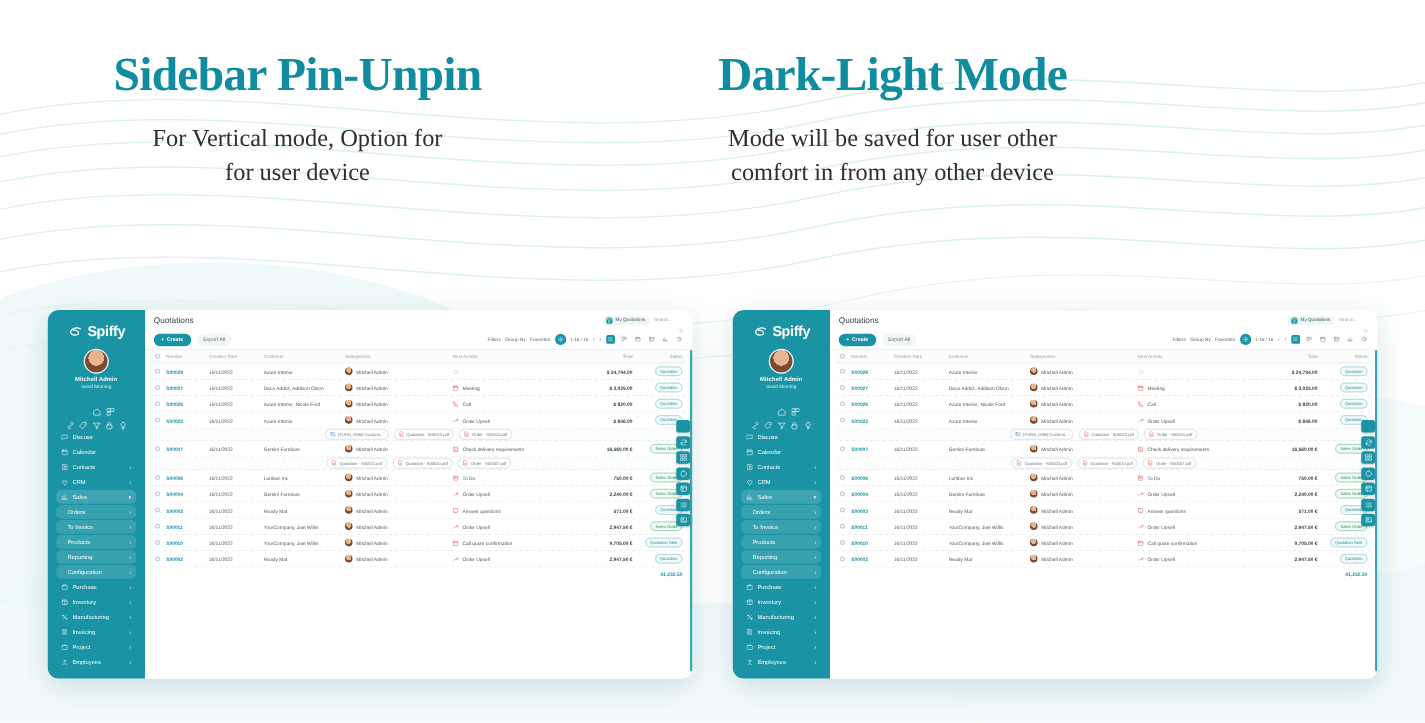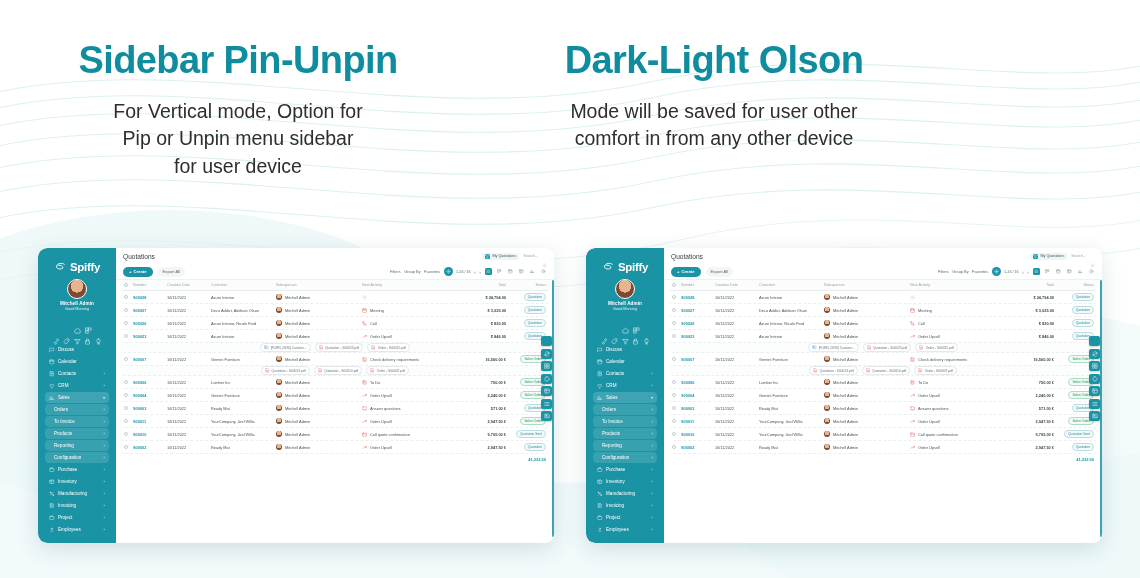--- a/index.html
+++ b/index.html
@@ -9,21 +9,21 @@
     font-family: "Liberation Sans", sans-serif;
     background: #ffffff;
     overflow: hidden;
   }
   #stage { position: relative; width: 1140px; height: 578px; background: #fdfefe; overflow: hidden; }
 
   
   .bg-waves { position: absolute; inset: 0; width: 1140px; height: 578px; z-index: 0; }
 
   
-  .headings { position: absolute; top: 40px; left: 0; width: 952px; display: flex; z-index: 3; }
+  .headings { position: absolute; top: 40px; left: 0; width: 952px; display: flex; z-index: 3; font-family: Liberation Serif, serif; }
   .head-col { width: 570px; text-align: center; padding: 0 30px; }
   .head-title {
     font-size: 38px; font-weight: bold; color: #0f8c9e;
     letter-spacing: -0.6px; line-height: 1.1; margin-bottom: 16px;
   }
   .head-sub { font-size: 19.5px; color: #2e2e2e; line-height: 1.42; }
 
   
   .window {
     position: absolute; top: 248px; height: 295px; z-index: 2;
@@ -33,21 +33,21 @@
   }
   #window-left  { left: 38px;  width: 516px; }
   #window-right { left: 586px; width: 516px; }
 
   
   .sidebar {
     width: 78px; flex: 0 0 78px; background: #1a93a5; color: #ffffff;
     padding: 8px 4px 4px 4px; display: flex; flex-direction: column;
     border-top-left-radius: 9px; border-bottom-left-radius: 9px;
   }
-  .brand { display: flex; align-items: center; justify-content: center; gap: 3px; padding: 4px 0 6px; }
+  .brand { display: flex; align-items: flex-start; justify-content: center; gap: 3px; padding: 4px 0 6px; }
   .brand-mark { width: 13px; height: 13px; }
   .brand-name { font-size: 11.5px; font-weight: bold; letter-spacing: -0.3px; }
 
   .profile { text-align: center; padding-bottom: 4px; }
   .avatar {
     width: 20px; height: 20px; border-radius: 50%;
     background: radial-gradient(circle at 50% 35%, #e8b48f 0 42%, #7a4a33 43% 100%);
     border: 1.5px solid #ffffff; margin: 0 auto 2px;
   }
   .profile-name { font-size: 4.6px; font-weight: bold; letter-spacing: 0.1px; }
@@ -179,26 +179,25 @@
     <ellipse cx="170" cy="360" rx="290" ry="150" fill="#e6f5f6" opacity="0.62"></ellipse>
     <ellipse cx="1010" cy="470" rx="300" ry="160" fill="#eaf7f8" opacity="0.5"></ellipse>
     <path d="M0,470 C200,400 420,520 700,470 C900,434 1040,480 1140,452 L1140,578 L0,578 Z" fill="#eef8f9" opacity="0.75"></path>
   </svg>
 
   <div class="headings">
     <div class="head-col">
       <div class="head-title">Sidebar Pin-Unpin</div>
       <div class="head-sub">
         <div>For Vertical mode, Option for</div>
-        <div>Pip or Unpin menu sidebar</div>
         <div>for user device</div>
       </div>
     </div>
     <div class="head-col">
-      <div class="head-title">Dark-Light Olson</div>
+      <div class="head-title">Dark-Light Mode</div>
       <div class="head-sub">
         <div>Mode will be saved for user other</div>
         <div>comfort in from any other device</div>
       </div>
     </div>
   </div>
 
   <div class="window" id="window-left">
       <div class="sidebar">
         <div class="brand">

